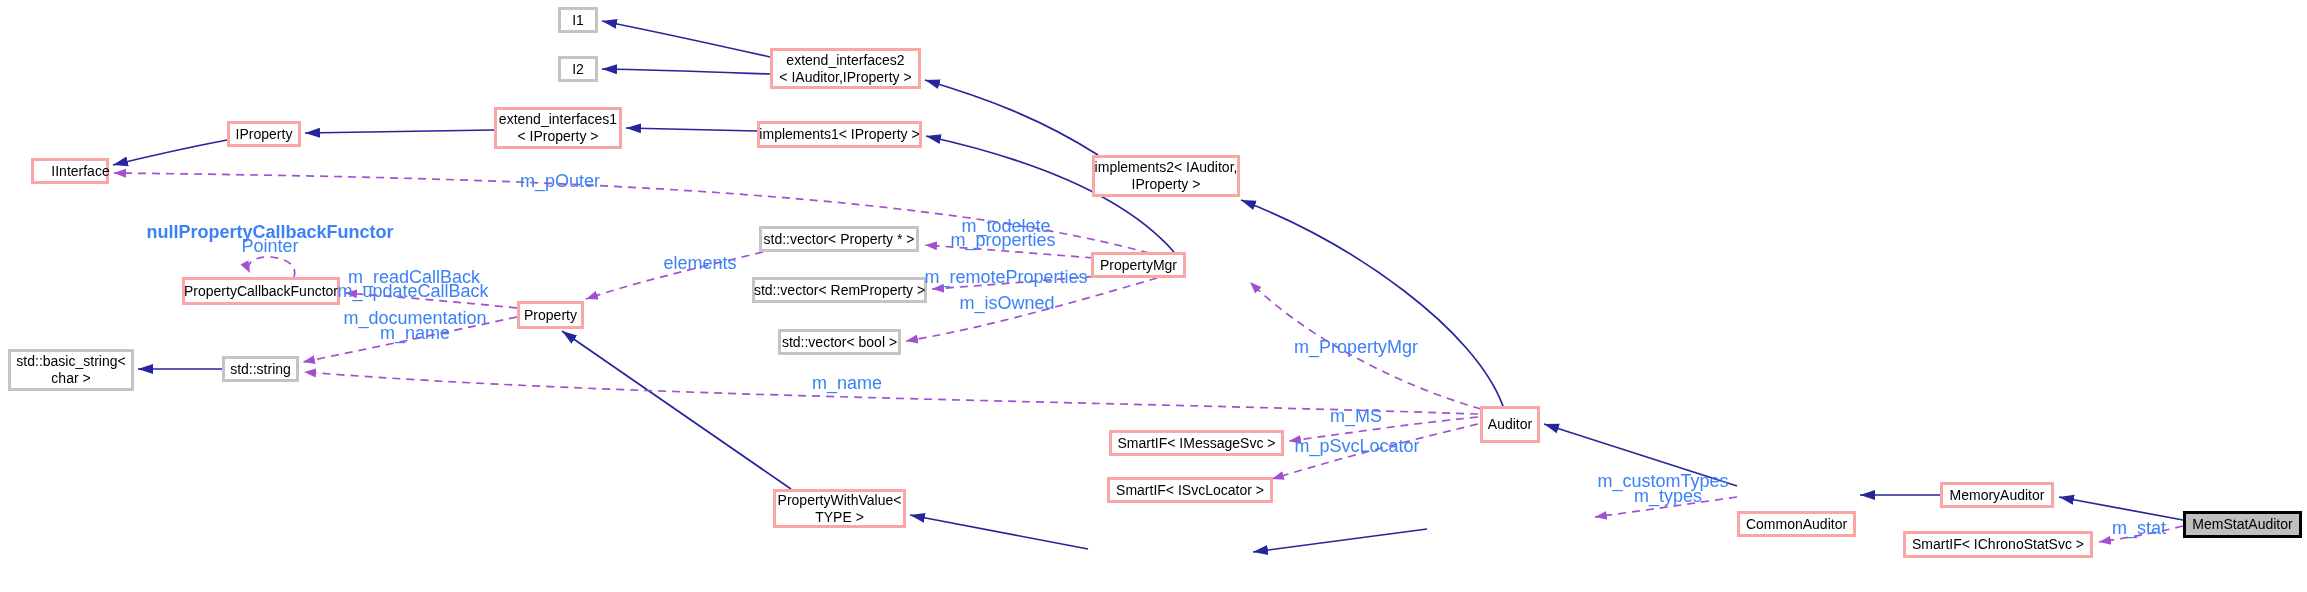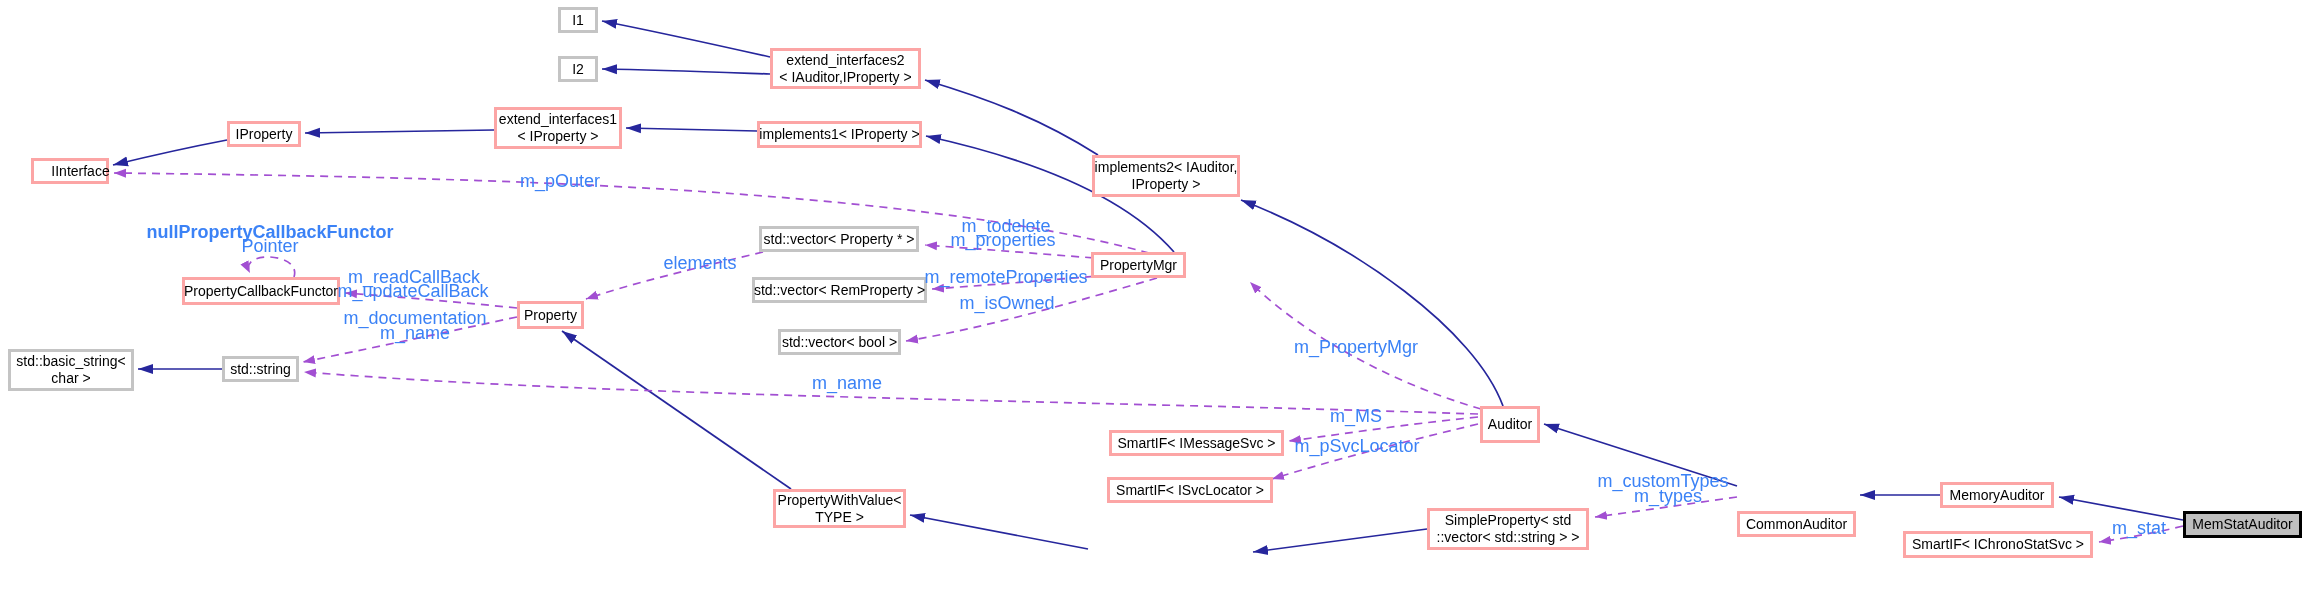--- a/index.html
+++ b/index.html
@@ -134,24 +134,20 @@
     <div class="node documented" style="left: 1903px; top: 531px; width: 190px; height: 27px;">
       <div>SmartIF&lt; IChronoStatSvc &gt;</div>
     </div>
     <div class="node highlighted" style="left: 2183px; top: 511px; width: 119px; height: 27px;">
       <div>MemStatAuditor</div>
     </div>
     <div class="node documented" style="left: 773px; top: 489px; width: 133px; height: 39px;">
       <div>PropertyWithValue&lt;</div>
       <div>TYPE &gt;</div>
     </div>
-    <div class="node documented" style="left: 1427px; top: 508px; width: 162px; height: 42px;">
-      <div>SimpleProperty&lt; std</div>
-      <div>::vector&lt; std::string &gt; &gt;</div>
-    </div>
     <div class="elabel" style="left: 560px; top: 181px;">m_pOuter</div>
     <div class="elabel" style="left: 1006px; top: 226px;">m_todelete</div>
     <div class="elabel" style="left: 1003px; top: 240px;">m_properties</div>
     <div class="elabel" style="left: 1006px; top: 277px;">m_remoteProperties</div>
     <div class="elabel" style="left: 1007px; top: 303px;">m_isOwned</div>
     <div class="elabel" style="left: 1356px; top: 315px; margin-top: 32px;">m_PropertyMgr</div>
     <div class="elabel" style="left: 700px; top: 263px;">elements</div>
     <div class="elabel" style="left: 414px; top: 277px;">m_readCallBack</div>
     <div class="elabel" style="left: 413px; top: 291px;">m_updateCallBack</div>
     <div class="elabel" style="left: 415px; top: 318px;">m_documentation</div>

